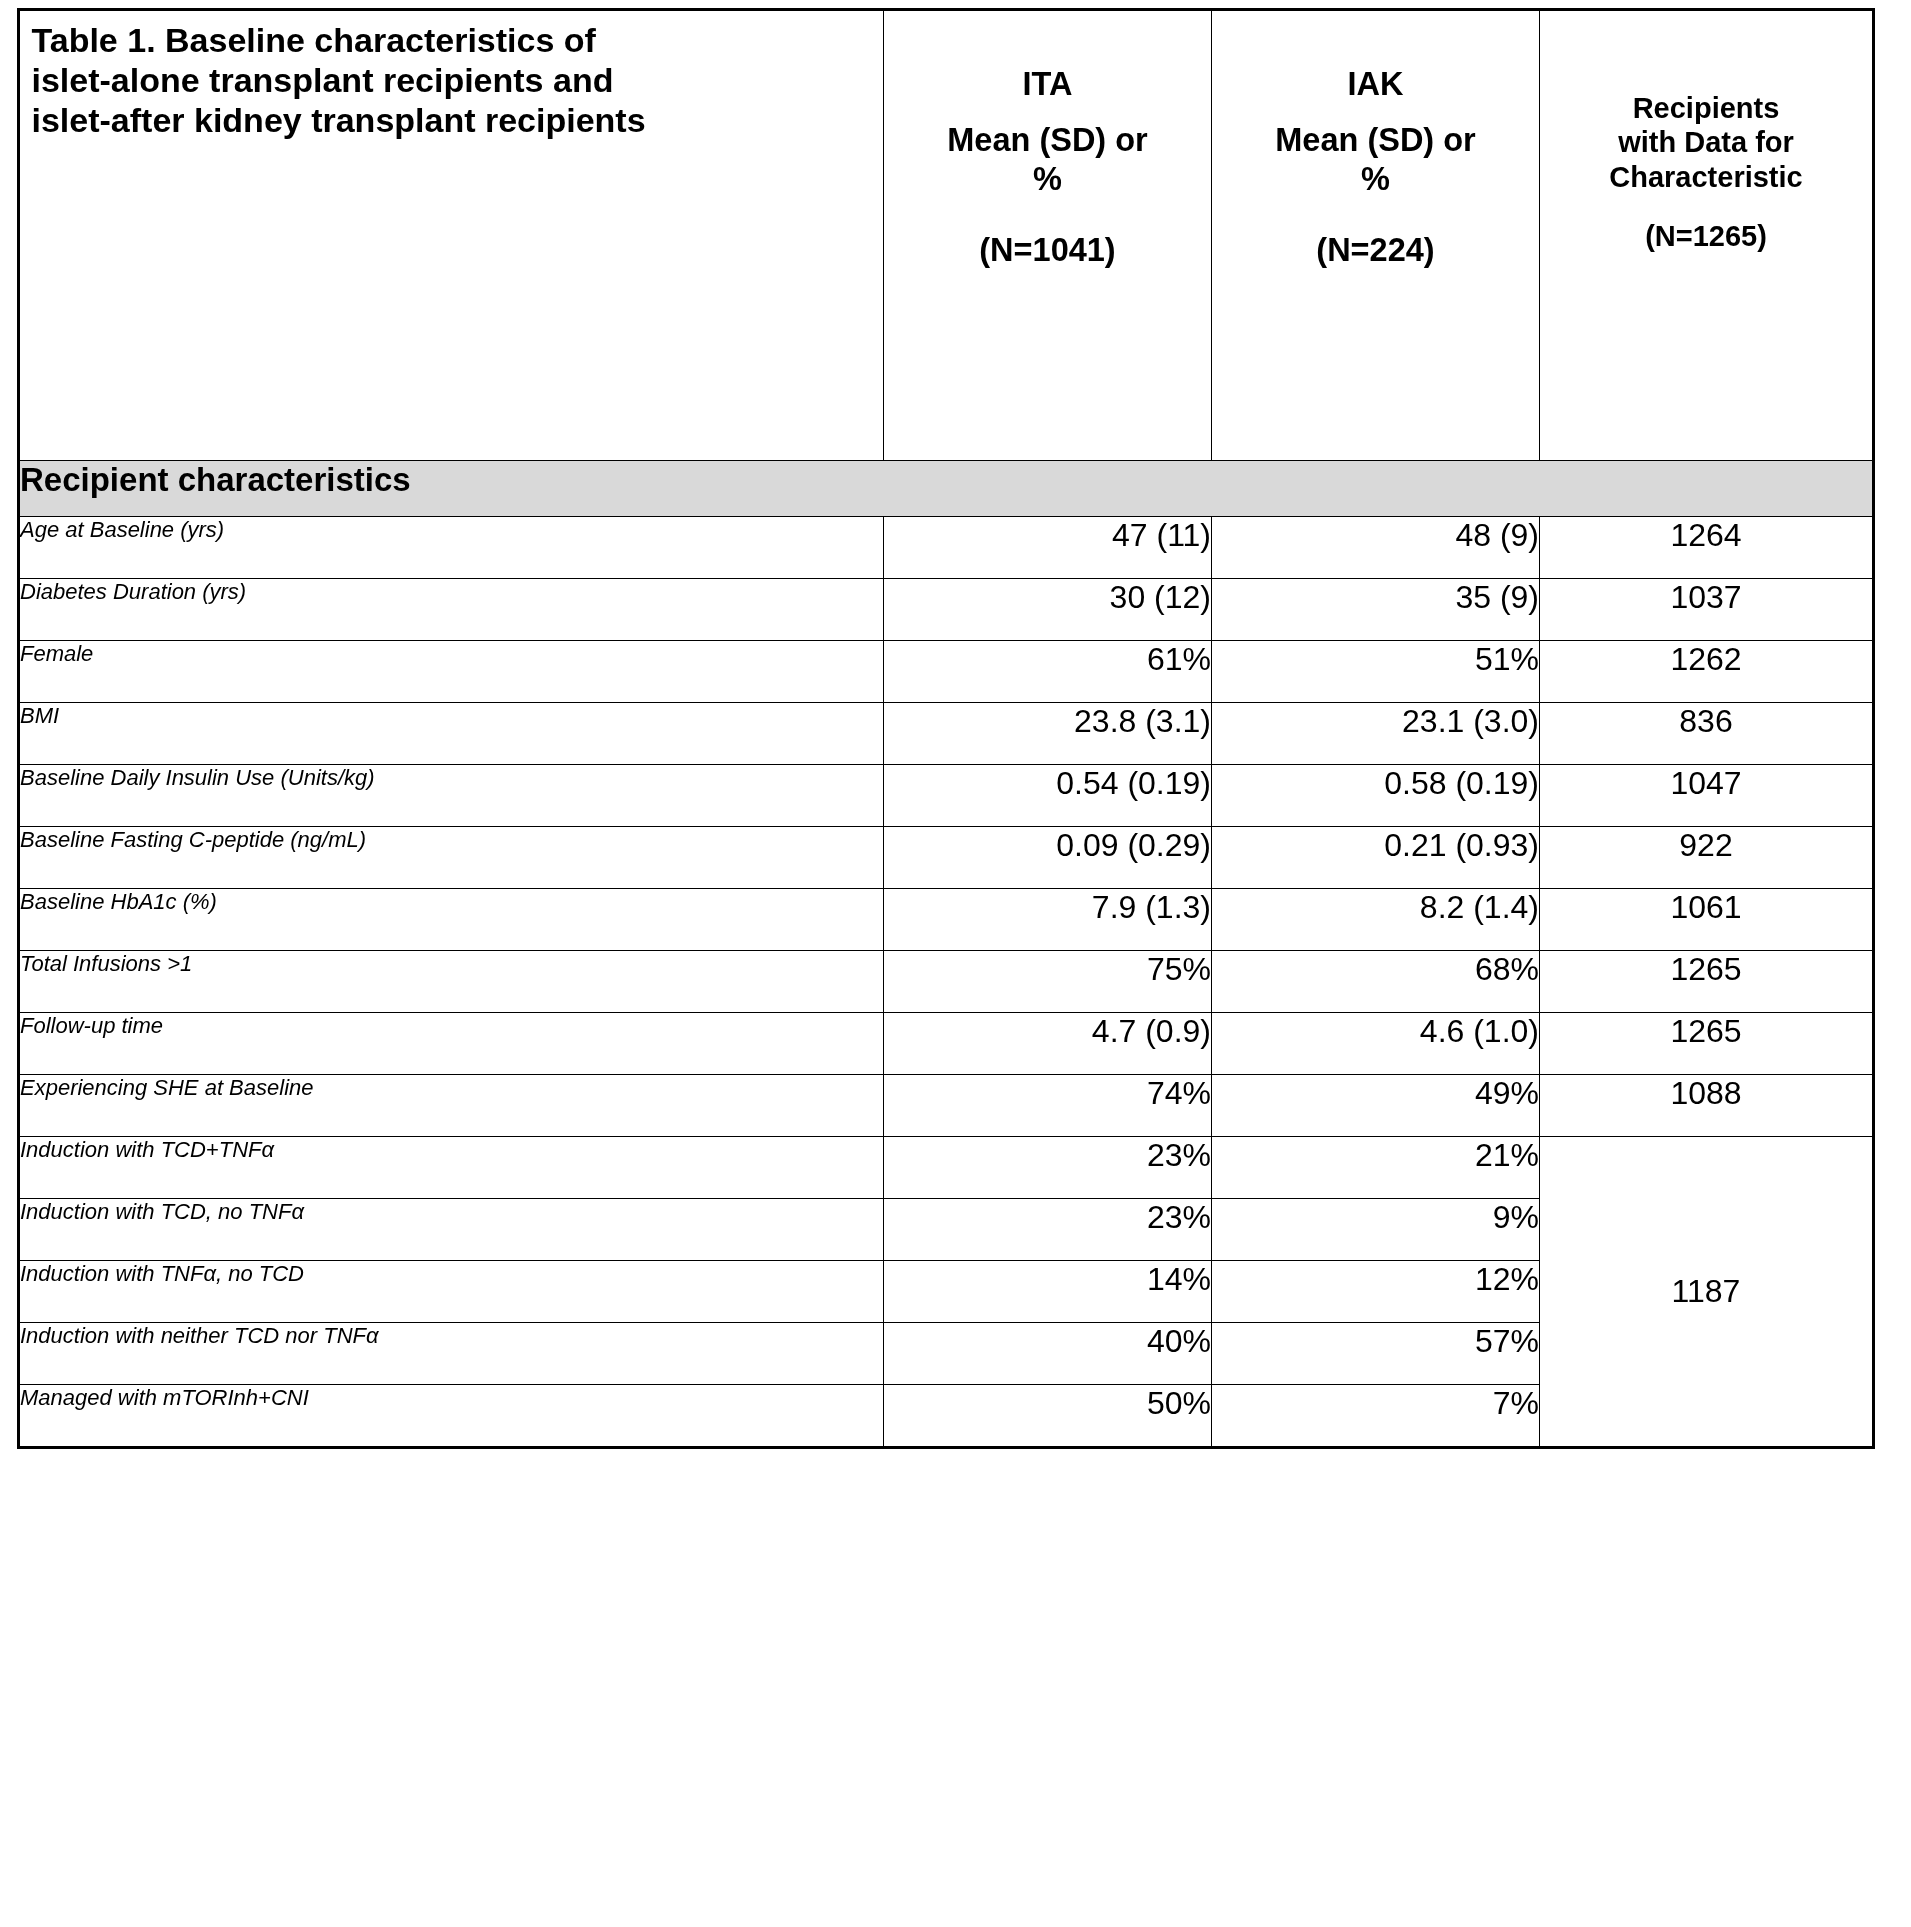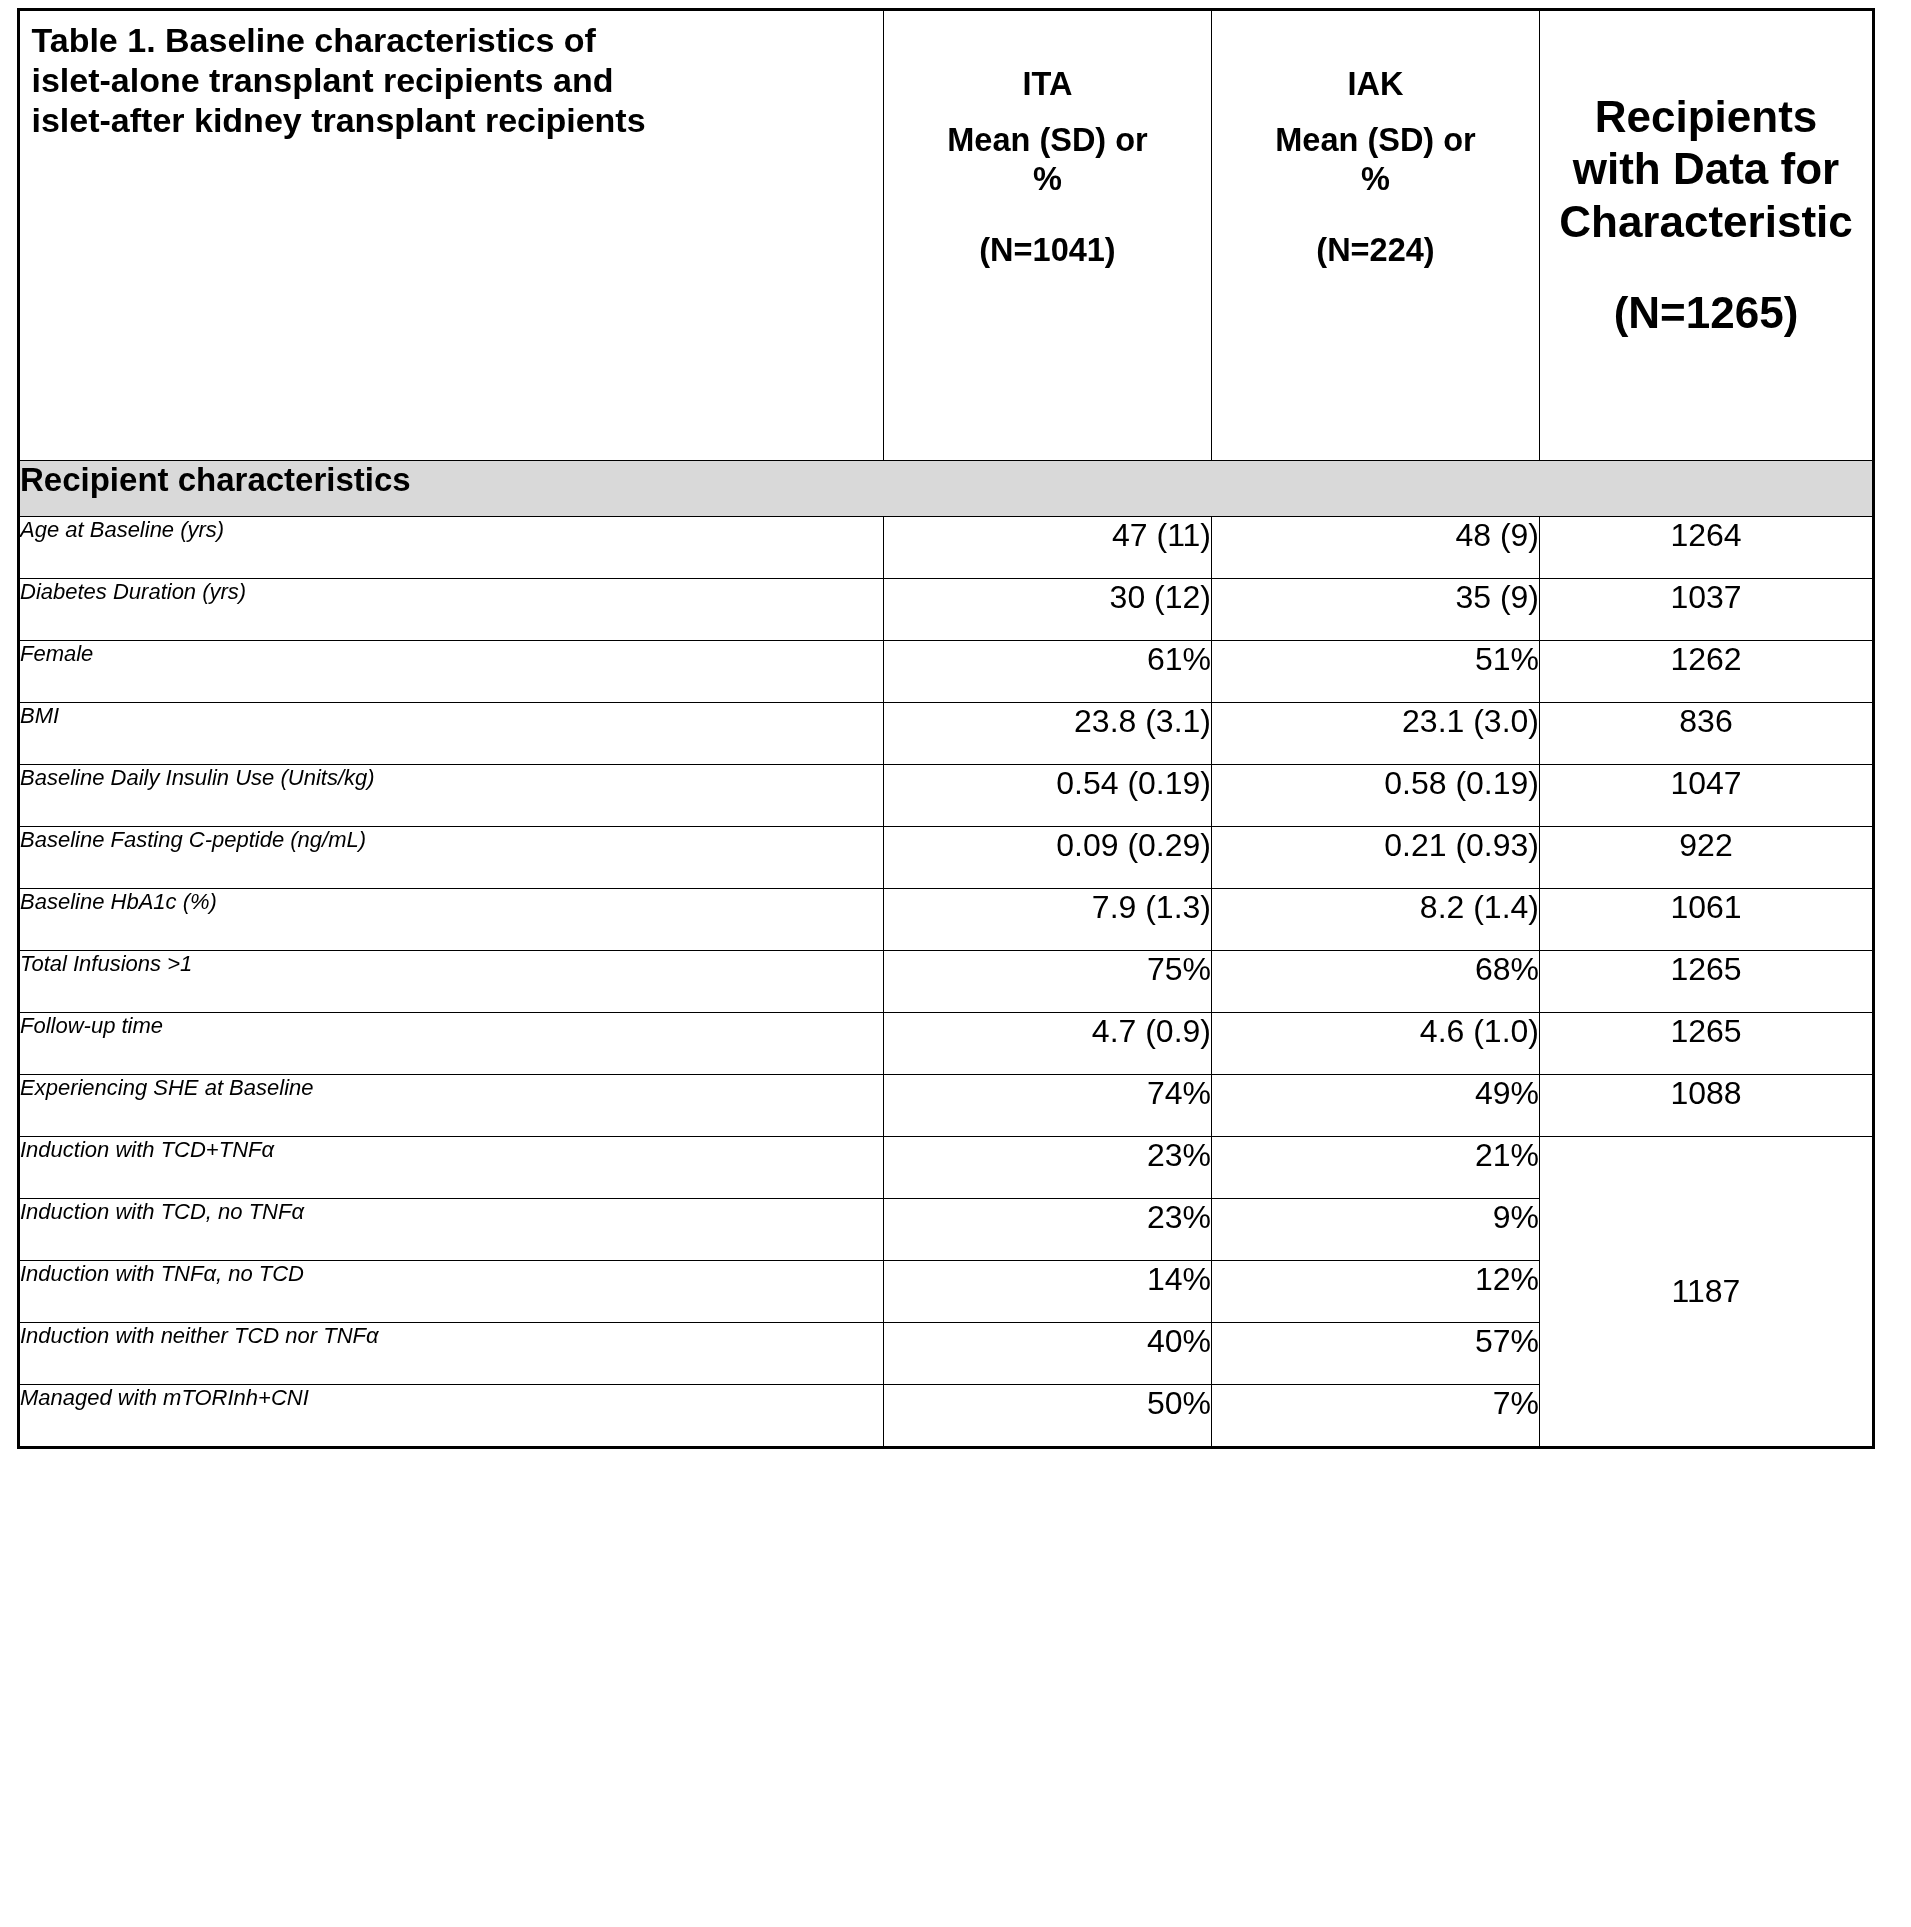--- a/index.html
+++ b/index.html
@@ -50,26 +50,26 @@
     font-size: 32.5px;
     font-weight: bold;
     line-height: 1.2;
     padding: 54px 21px 0 21px;
   }
   .hdr-col .l1 { margin-bottom: 17px; }
   .hdr-col .l2 { }
   .hdr-col .l3 { margin-top: 32.5px; }
   .hdr-recip {
     text-align: center;
-    font-size: 44px;
+    font-size: 29px;
     font-weight: bold;
     line-height: 1.2;
     padding: 80px 15.3px 0 15.3px;
   }
-  .hdr-recip .l3 { margin-top: 38px; }
+  .hdr-recip .l3 { margin-top: 24px; }
   .header-row td { height: 449px; }
 
   
   .section-cell {
     background: #d9d9d9;
     font-size: 33px;
     font-weight: bold;
     padding: 9.6px 11.5px 9.6px 11.5px;
     height: 55px;
   }

